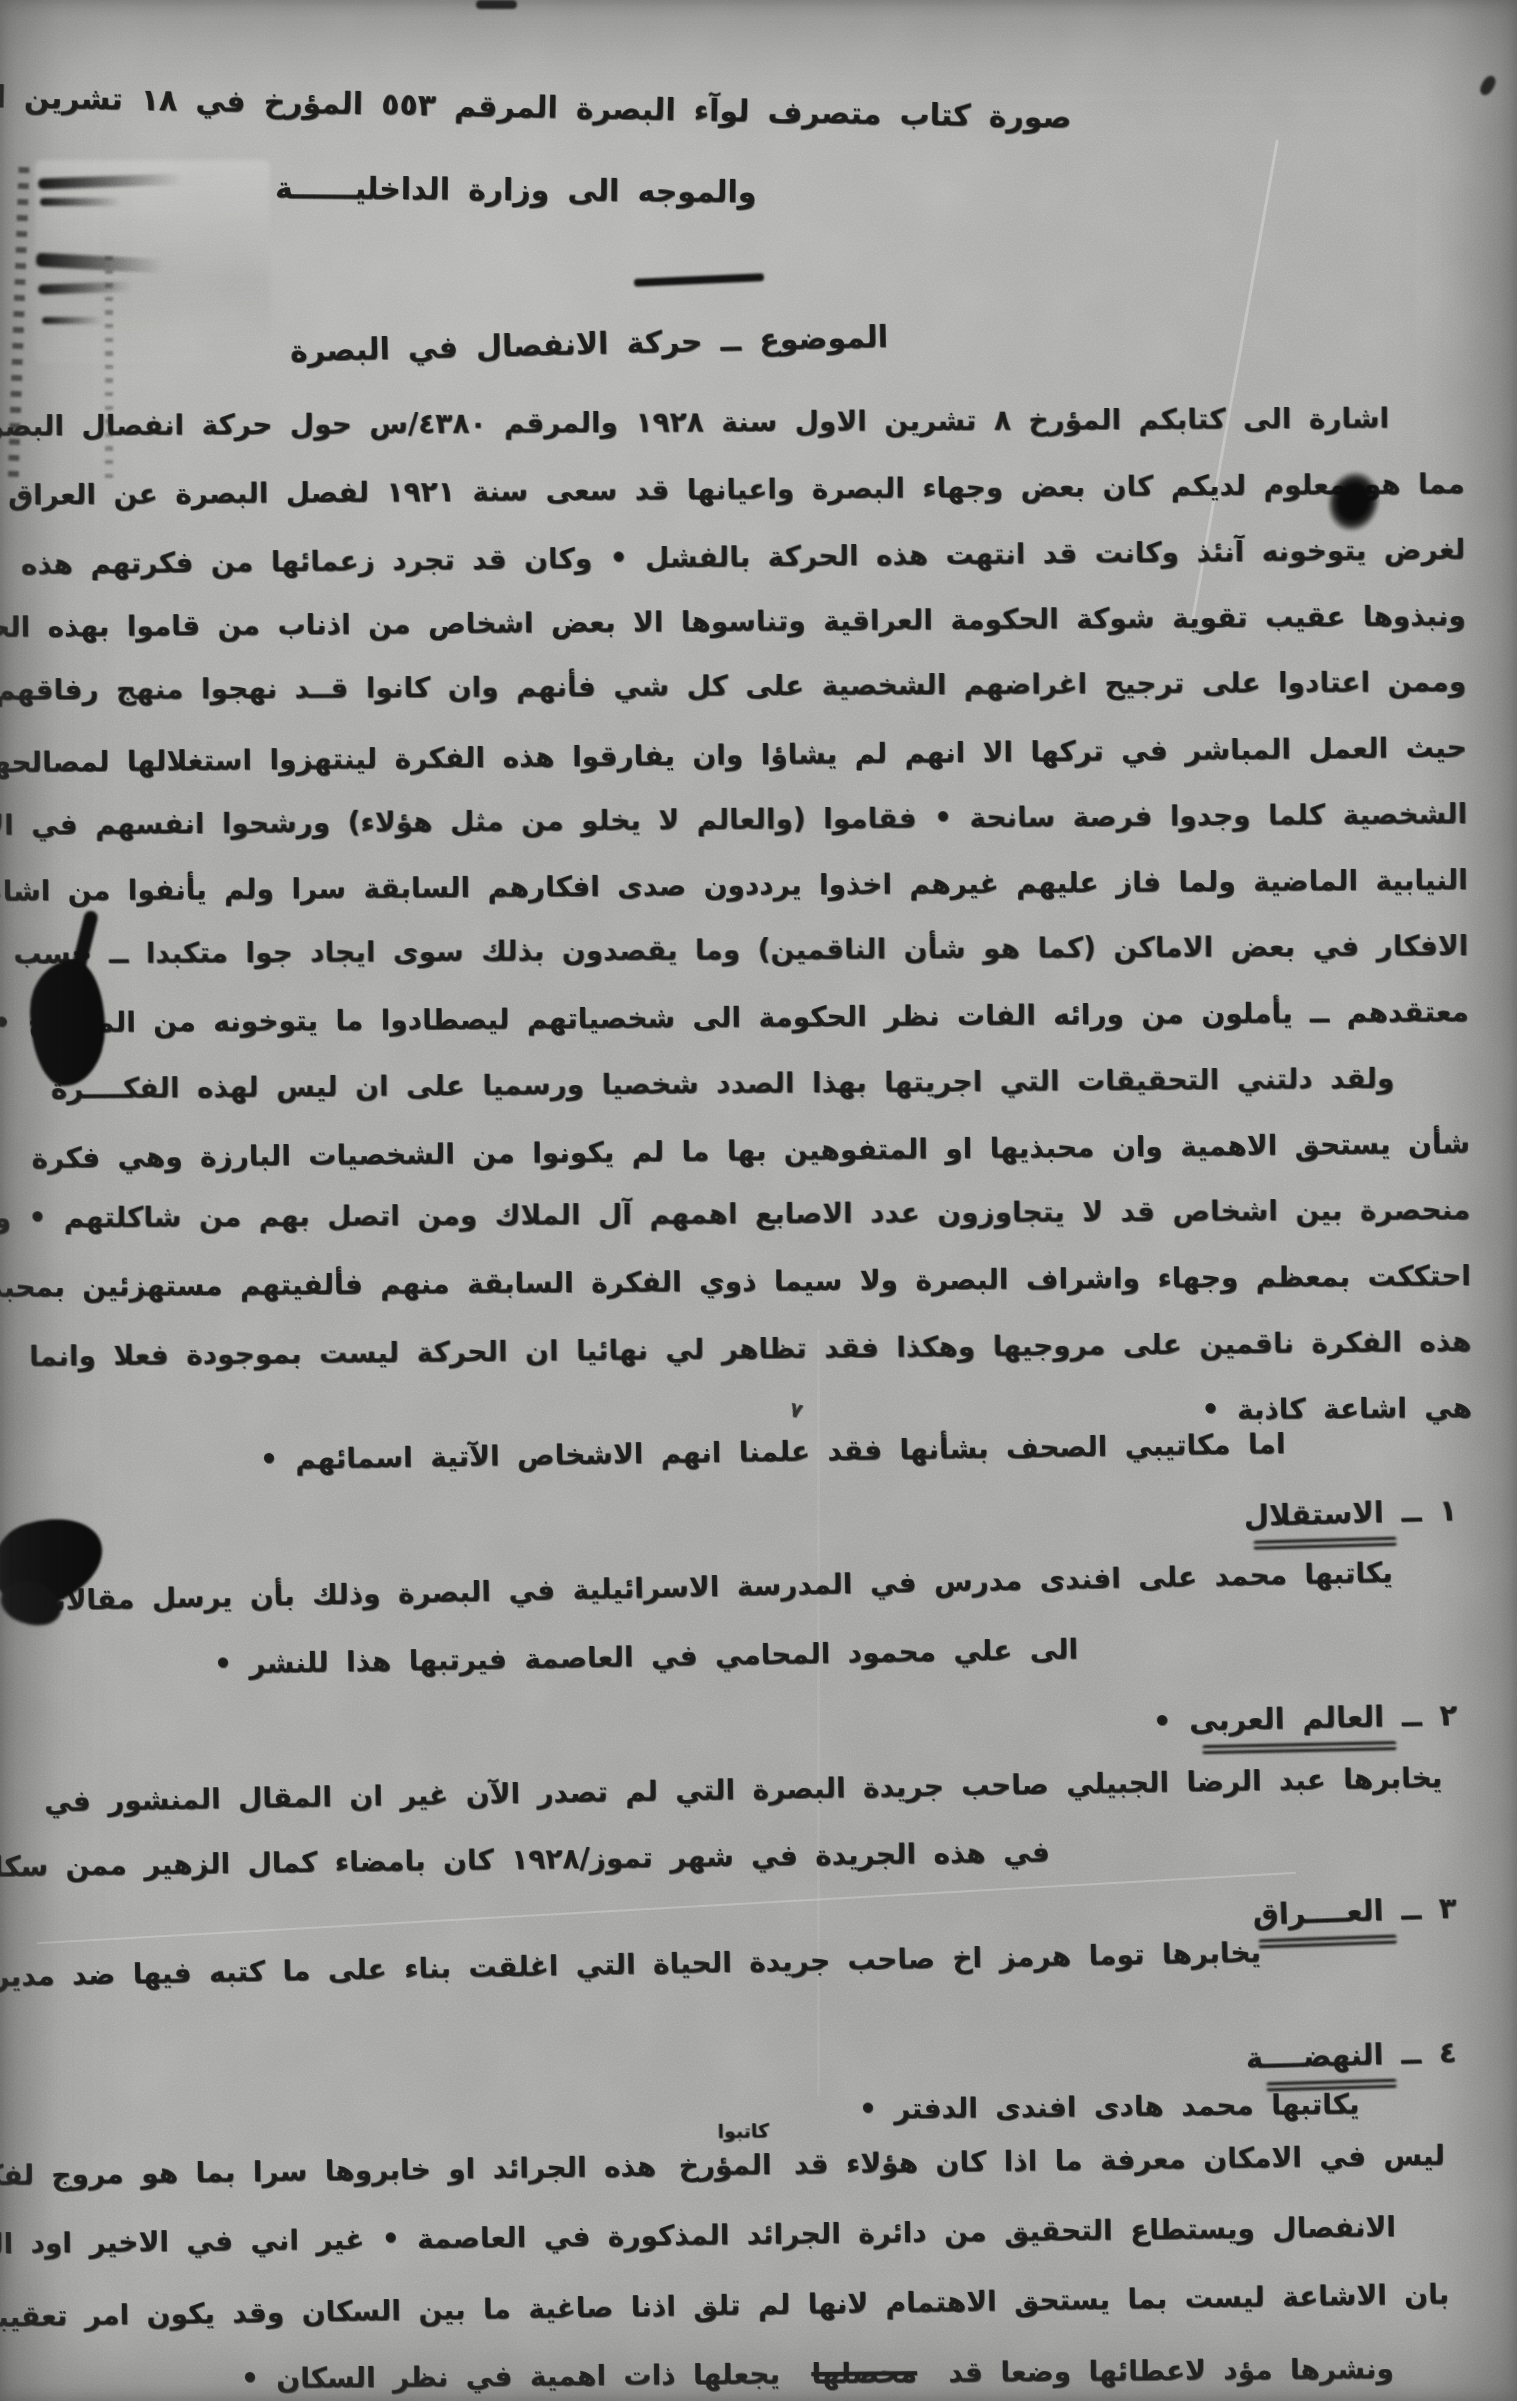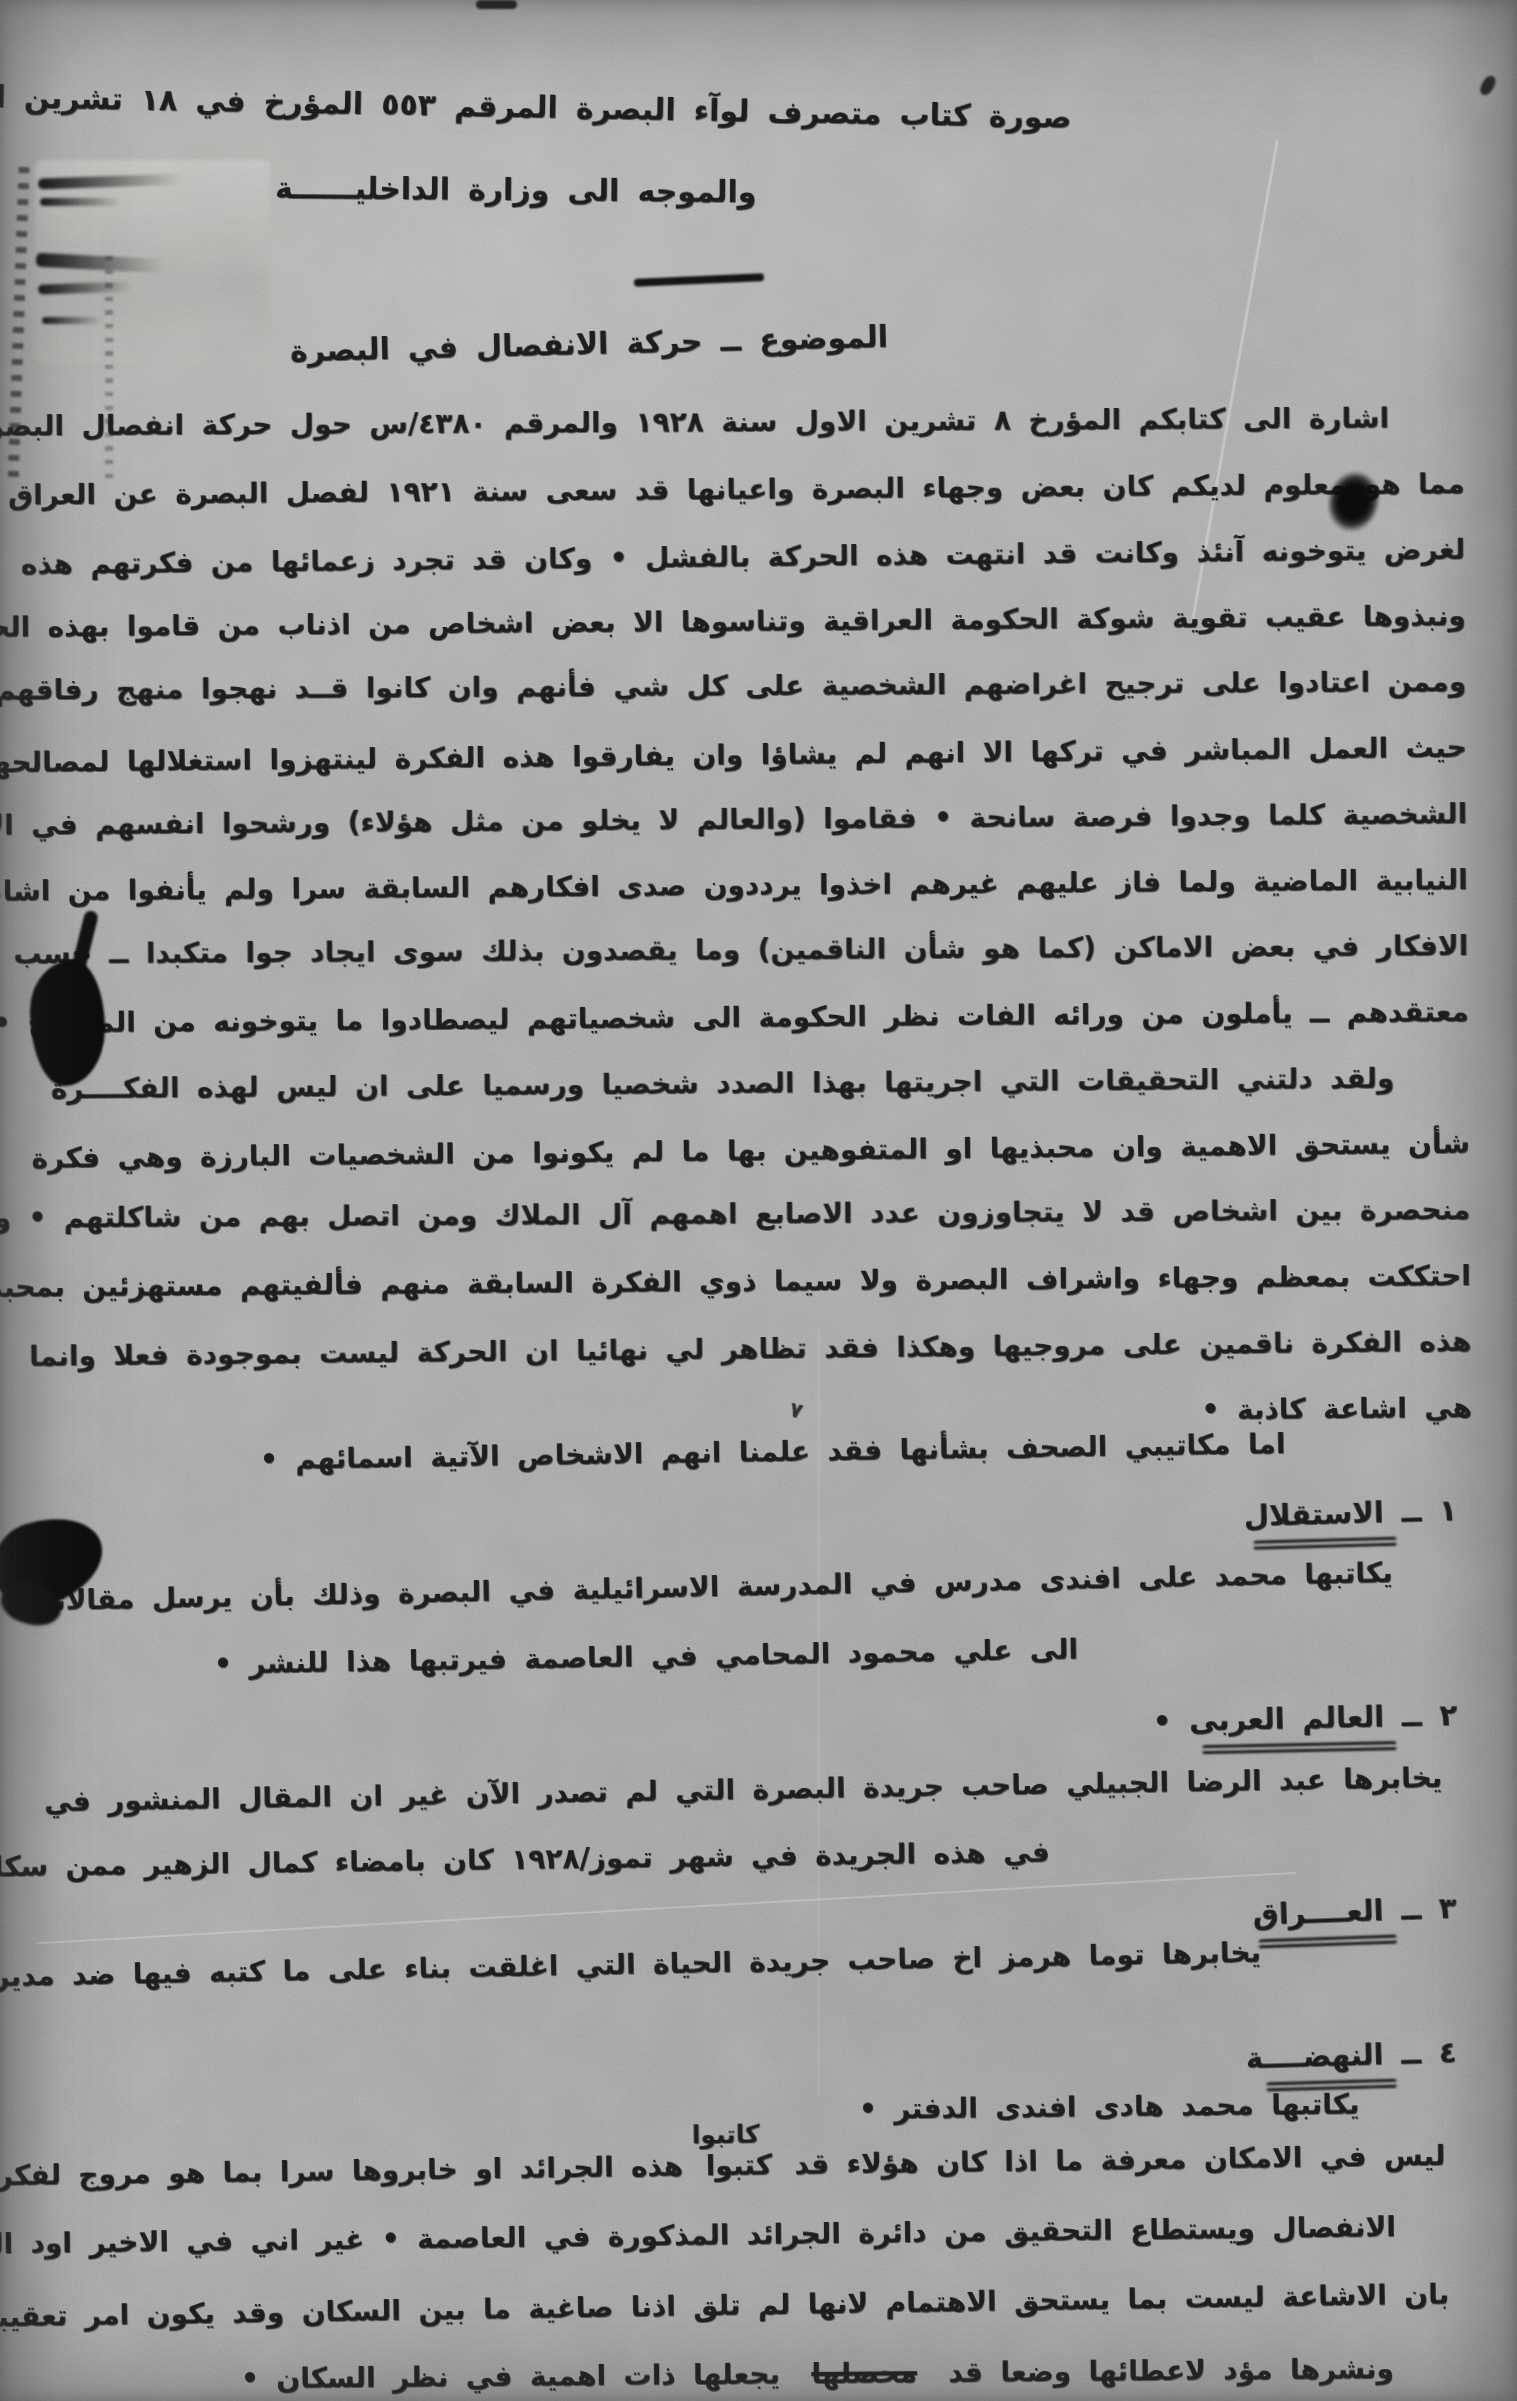--- a/index.html
+++ b/index.html
@@ -45,21 +45,21 @@
   .s1l2{top:1640px;right:439px;font-size:28px;transform:rotate(-1deg);}
   .s2l1{top:1773px;right:75px;font-size:28px;transform:rotate(-1deg);}
   .s2l2{top:1844px;right:467px;font-size:28px;transform:rotate(-0.8deg);}
   .s3l1{top:1950px;right:256px;font-size:28px;transform:rotate(-1.1deg);}
   .s4l1{top:2090px;right:158px;font-size:28px;transform:rotate(-0.6deg);}
   .c1pos{top:2149px;right:72px;font-size:28px;transform:rotate(-0.8deg);}
   .c2pos{top:2219px;right:121px;font-size:28px;transform:rotate(-0.7deg);}
   .c3pos{top:2289px;right:68px;font-size:28px;transform:rotate(-0.9deg);}
   .c4pos{top:2357px;right:123px;font-size:28px;transform:rotate(-0.5deg);}
   .rel{position:relative;display:inline-block;margin:0 5.1px;}
-  .supfix{position:absolute;top:-29px;right:12px;font-size:25px;white-space:nowrap;text-align:right;}
+  .supfix{position:absolute;top:-29px;right:2px;font-size:19px;white-space:nowrap;text-align:right;}
   .struck{text-decoration:line-through;text-decoration-thickness:4.3px;margin:0 14px;}
   
   .smudge{position:absolute;left:36px;top:160px;width:235px;height:203px;border-radius:6.8px;
     background:linear-gradient(178deg,rgba(196,196,194,.95),rgba(172,172,170,.88) 60%,rgba(180,180,178,.9));
     filter:blur(2.1px);}
   .streak{position:absolute;filter:blur(1.4px);border-radius:5.1px;
     background:linear-gradient(90deg,#131313,rgba(19,19,19,0));}
   .st1{left:39px;top:176px;width:145px;height:11px;transform:rotate(-2deg);}
   .st2{left:41px;top:198px;width:81px;height:7.7px;}
   .st3{left:37px;top:256px;width:128px;height:13.6px;transform:rotate(3deg);}
@@ -163,21 +163,21 @@
   <div class="txt abs s3l1">يخابرها توما هرمز اخ صاحب جريدة الحياة التي اغلقت بناء على ما كتبه فيها ضد مديرية المطبوعات •</div>
 
   <div class="sec s4">
     <div class="txt shead">٤ ــ النهضــــة</div>
     <div class="hline u4"></div>
   </div>
   <div class="txt abs s4l1">يكاتبها محمد هادى افندى الدفتر •</div>
 
   <div class="txt abs c1pos">
     <span>ليس في الامكان معرفة ما اذا كان هؤلاء قد</span>
-    <span class="rel"><span class="supfix">كاتبوا</span><span>كتبوا</span></span>
+    <span class="rel"><span class="supfix">كاتبوا</span><span>المؤرخ</span></span>
     <span>هذه الجرائد او خابروها سرا بما هو مروج لفكرة</span>
   </div>
   <div class="txt abs c2pos">الانفصال ويستطاع التحقيق من دائرة الجرائد المذكورة في العاصمة • غير اني في الاخير اود القول</div>
   <div class="txt abs c3pos">بان الاشاعة ليست بما يستحق الاهتمام لانها لم تلق اذنا صاغية ما بين السكان وقد يكون امر تعقيبها</div>
   <div class="txt abs c4pos">
     <span>ونشرها مؤد لاعطائها وضعا قد</span>
     <span class="struck">محصلها</span>
     <span>يجعلها ذات اهمية في نظر السكان •</span>
   </div>
 

